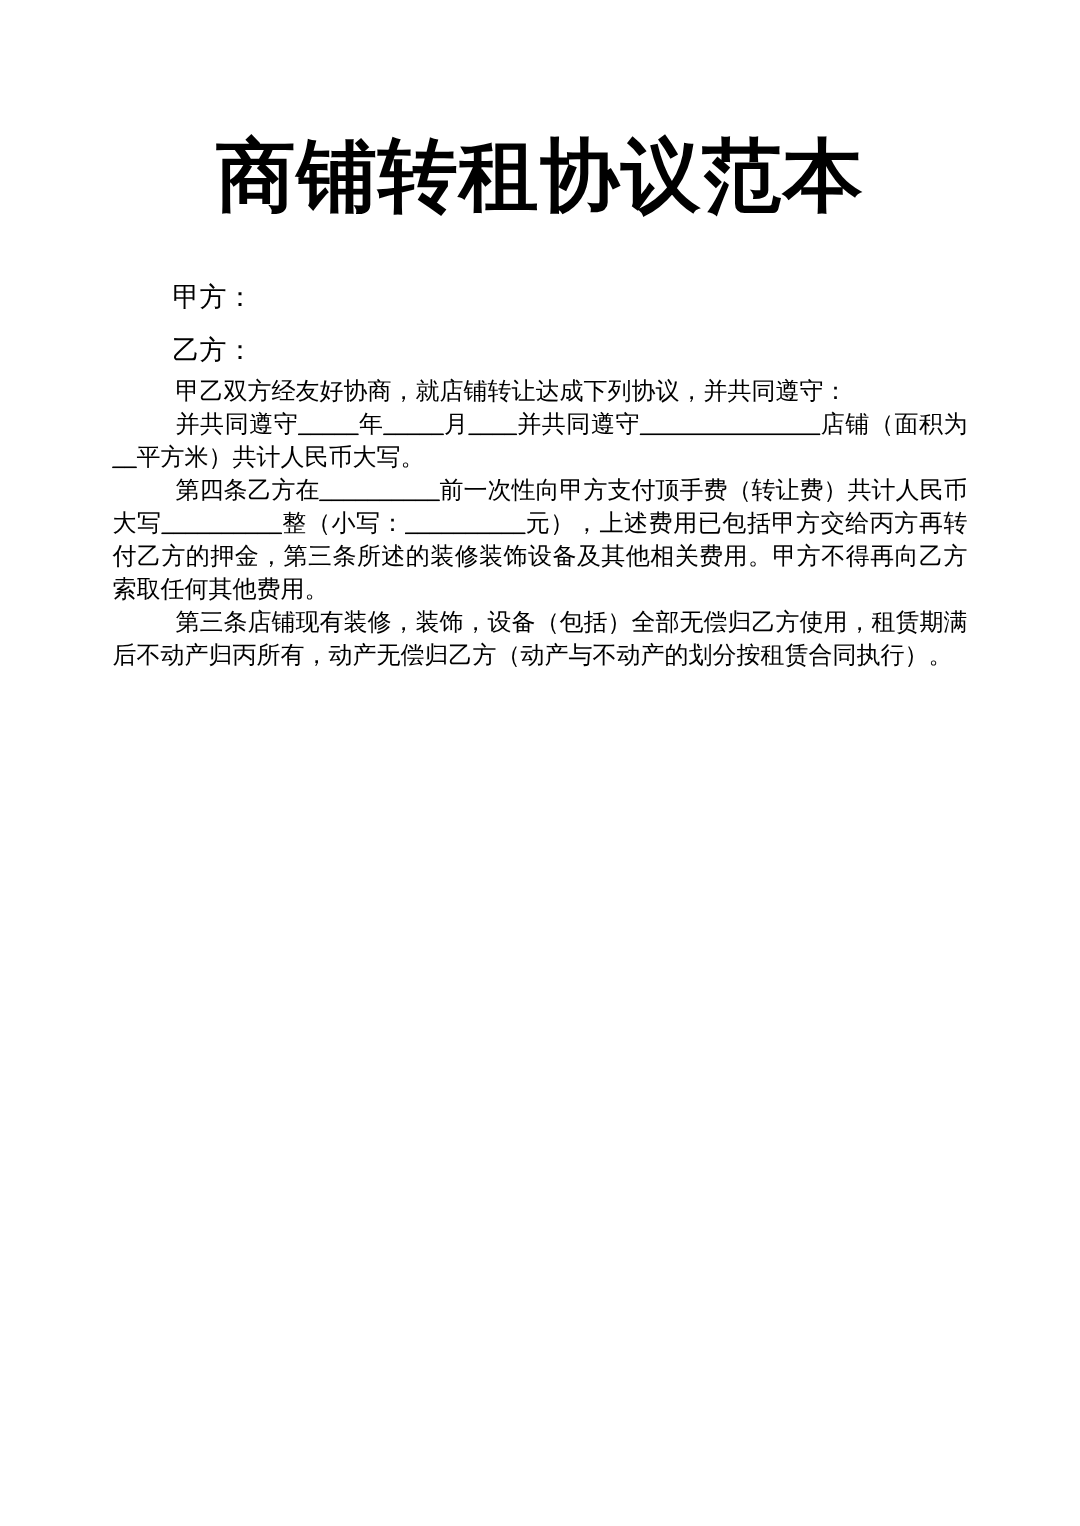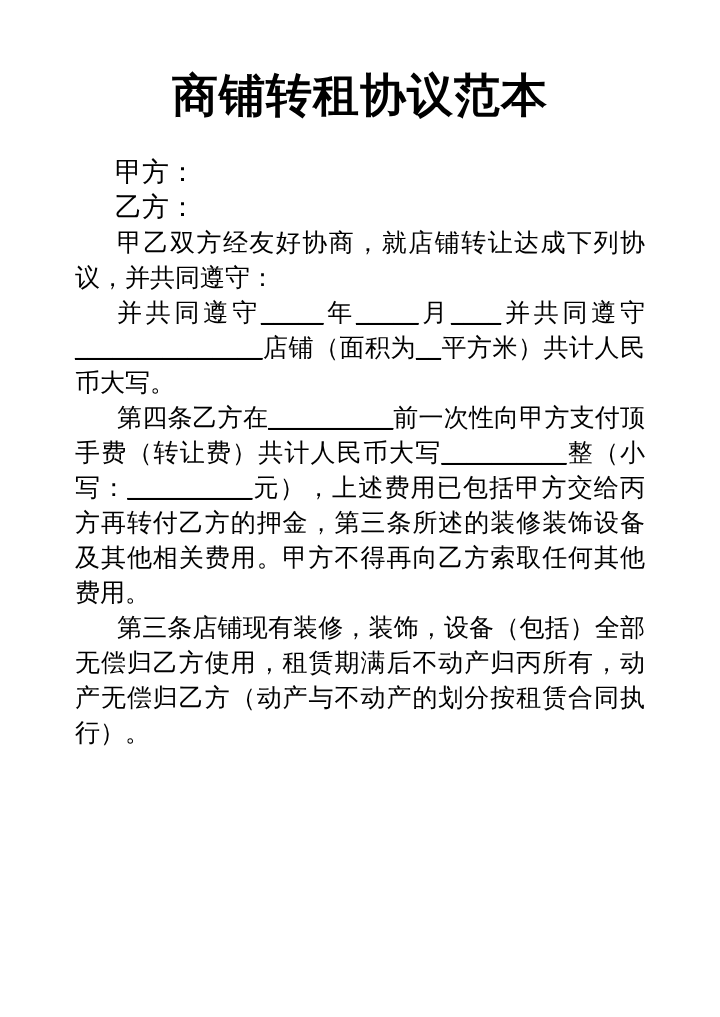--- a/index.html
+++ b/index.html
@@ -19,49 +19,49 @@
   .page {
     width: 720px;
     height: 1017px;
     background: #ffffff;
     box-sizing: border-box;
     position: relative;
   }
 
   .doc-title {
     text-align: center;
-    font-size: 46px;
+    font-size: 53px;
     font-weight: bold;
     line-height: 1.0;
     letter-spacing: 1px;
     margin: 0;
-    padding-top: 73px;
+    padding-top: 92px;
     padding-bottom: 0;
     font-family: "Liberation Serif", "DejaVu Serif", serif;
     white-space: nowrap;
   }
 
   .body-block {
     margin: 0 auto;
     width: 570px;
     padding-top: 36px;
   }
 
   .para {
-    font-size: 25px;
-    line-height: 35px;
+    font-size: 16px;
+    line-height: 22px;
     margin: 0;
     text-align: justify;
     text-justify: inter-ideograph;
     word-break: break-all;
     letter-spacing: 0px;
   }
 
   .party-line {
-    font-size: 27px;
+    font-size: 18px;
     line-height: 35px;
     margin: 0;
     padding-left: 40px;
     white-space: nowrap;
   }
 
   .indent {
     text-indent: 42px;
   }
 

